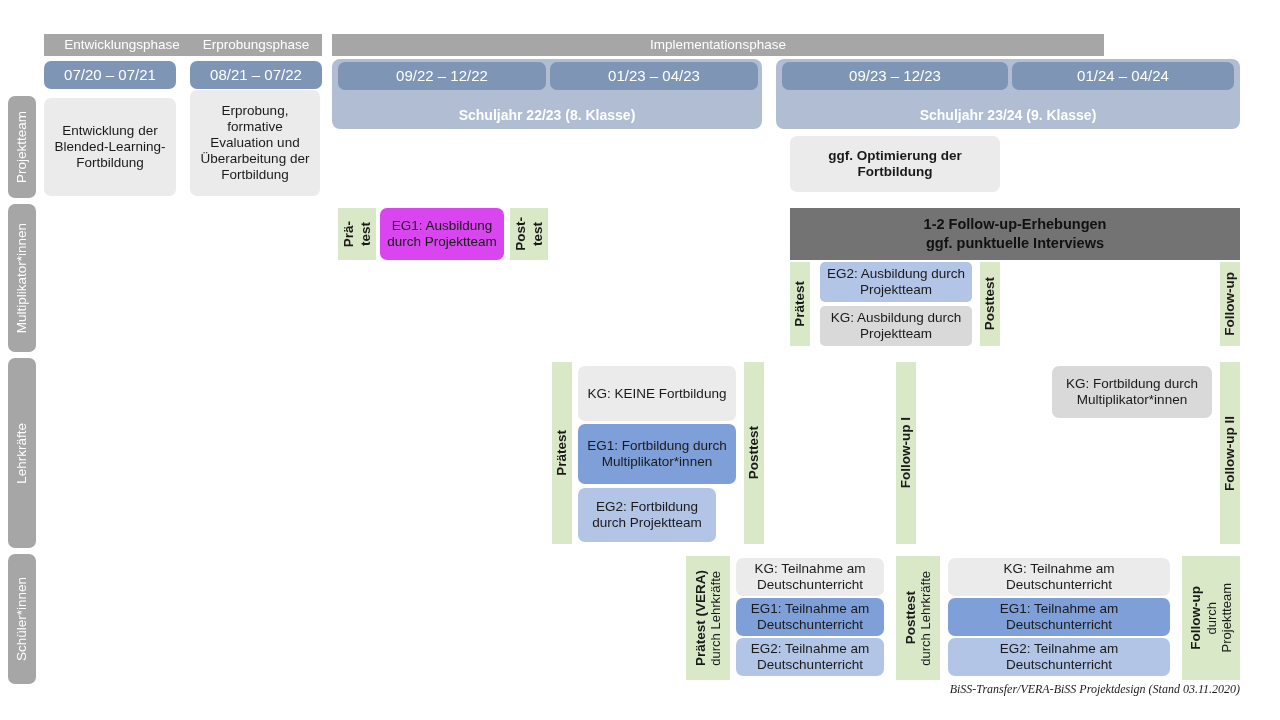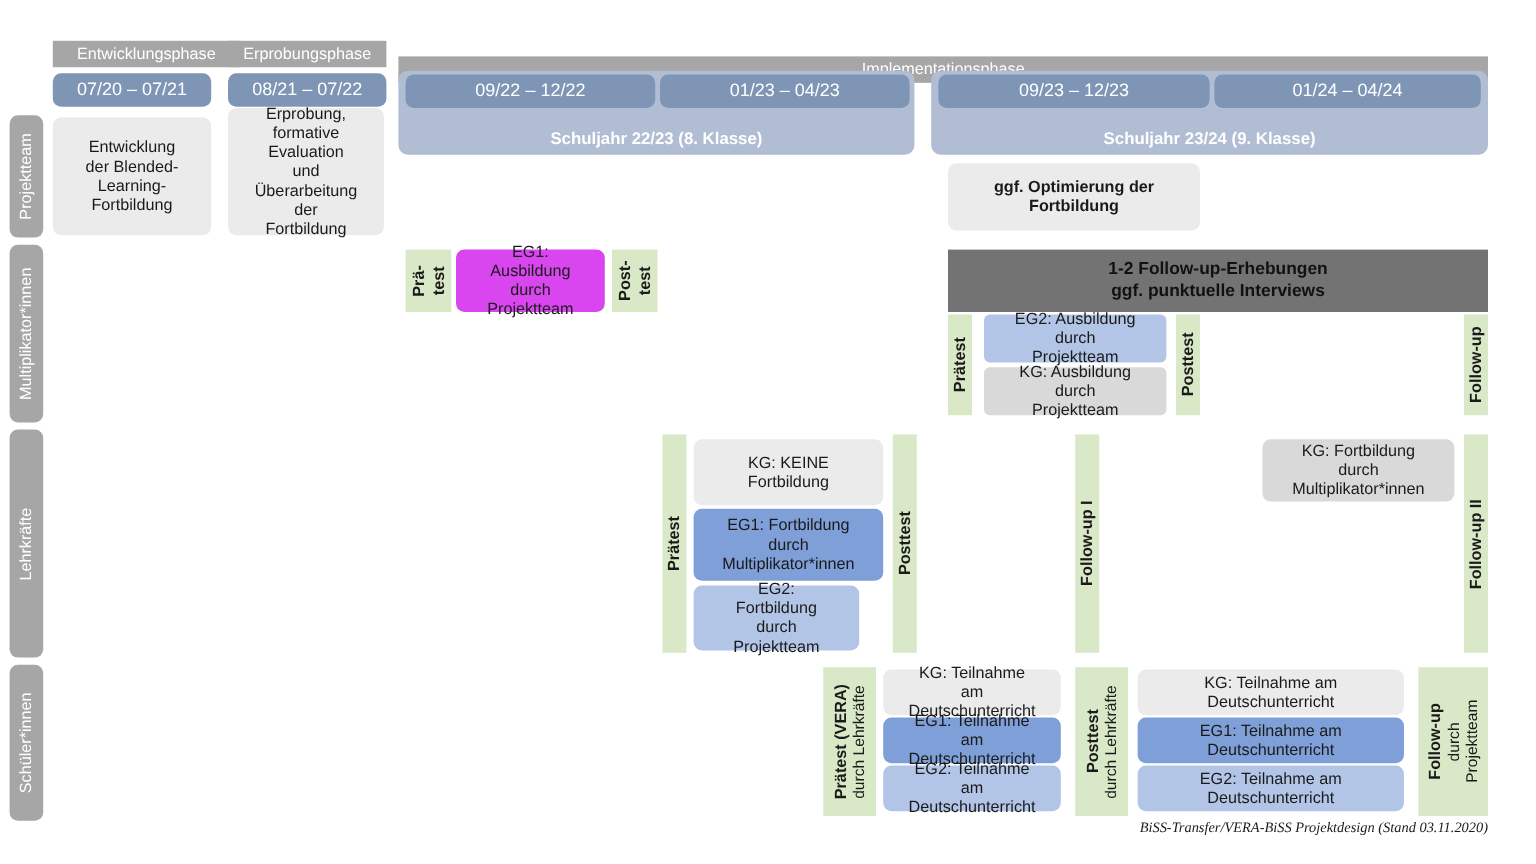--- a/index.html
+++ b/index.html
@@ -79,21 +79,21 @@
   
   .box-grey   { background: #ebebeb; }
   .box-grey2  { background: #d9d9d9; }
   .box-blue-d { background: #7f9fd8; }
   .box-blue-l { background: #b2c5e7; }
   .box-blue-m { background: #d946ef; }
 
   .content-box {
     font-size: 13.5px;
     color: #1a1a1a;
-    padding: 2px 22px;
+    padding: 2px 6px;
   }
 
   
   .test-strip {
     background: #d9e9c7;
     display: flex;
     align-items: center;
     justify-content: center;
   }
   .test-strip .stack {
@@ -135,21 +135,21 @@
 <body>
 
 <div id="canvas">
 
   <div class="abs phase-band center" style="left:44px; top:34px; width:156px;justify-content:center;">
     <span>Entwicklungsphase</span>
   </div>
   <div class="abs phase-band center" style="left:190px; top:34px; width:132px;">
     <span>Erprobungsphase</span>
   </div>
-  <div class="abs phase-band center" style="left:332px; top:34px; width:908px;margin-top:13px;">
+  <div class="abs phase-band center" style="left:332px; top:34px; width:772px;">
     <span>Implementationsphase</span>
   </div>
 
   <div class="abs date-chip center" style="left:44px; top:61px; width:132px;">
     <span>07/20 – 07/21</span>
   </div>
   <div class="abs date-chip center" style="left:190px; top:61px; width:132px;">
     <span>08/21 – 07/22</span>
   </div>
 

